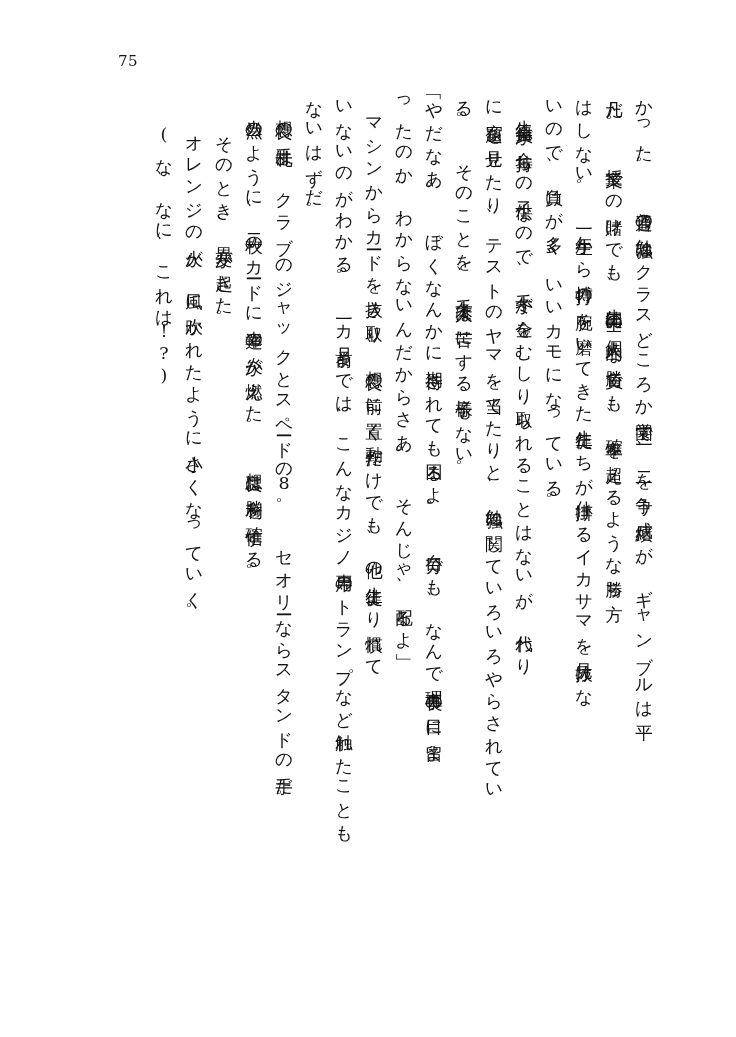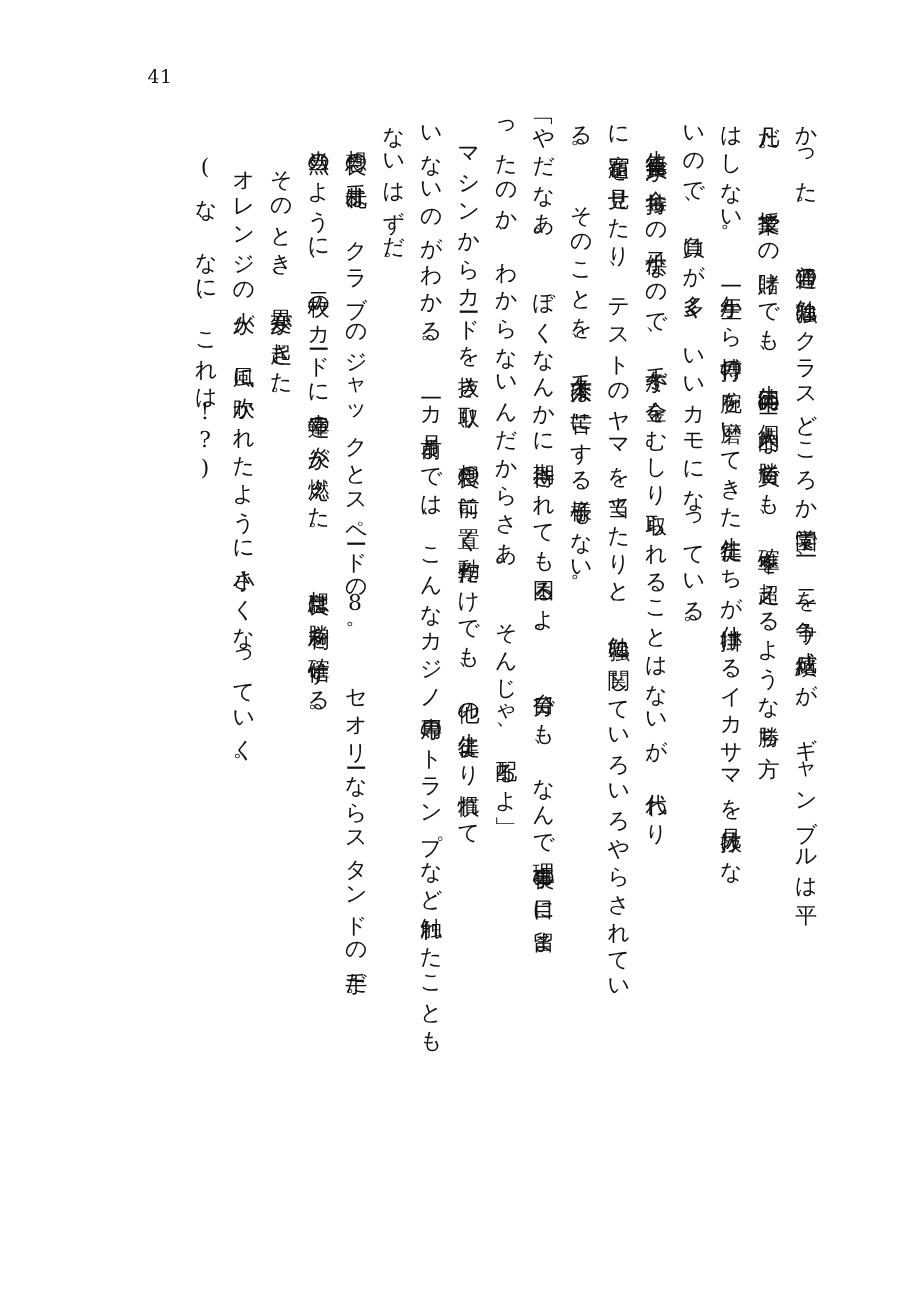--- a/index.html
+++ b/index.html
@@ -70,21 +70,21 @@
   }
   .vline.indent2 {
     padding-top: 36px;
   }
 </style>
 </head>
 <body>
 
 <div id="page">
 
-  <div id="folio">41</div>
+  <div id="folio">75</div>
 
   <div id="textblock">
     <div class="vline">かった。 普通の勉強はクラスどころか学園で一、二を争う成績だが、ギャンブルは平</div>
     <div class="vline">凡だ。 授業での賭けでも、生徒同士の個人的な勝負でも、確率を超えるような勝ち方</div>
     <div class="vline">はしない。 一年生から博打の腕を磨いてきた生徒たちが仕掛けるイカサマを見抜けな</div>
     <div class="vline">いので、負けが多く、いいカモになっている。</div>
     <div class="vline indent">生徒全員が金持ちの子供なので、千冬が金をむしり取られることはないが、代わり</div>
     <div class="vline">に宿題を見せたり、テストのヤマを当てたりと、勉強に関していろいろやらされてい</div>
     <div class="vline">る。 そのことを、千冬本人は苦にする様子もない。</div>
     <div class="vline">「やだなあ。 ぼくなんかに期待されても困るよ。 自分でも、なんで理事長の目に留ま</div>

